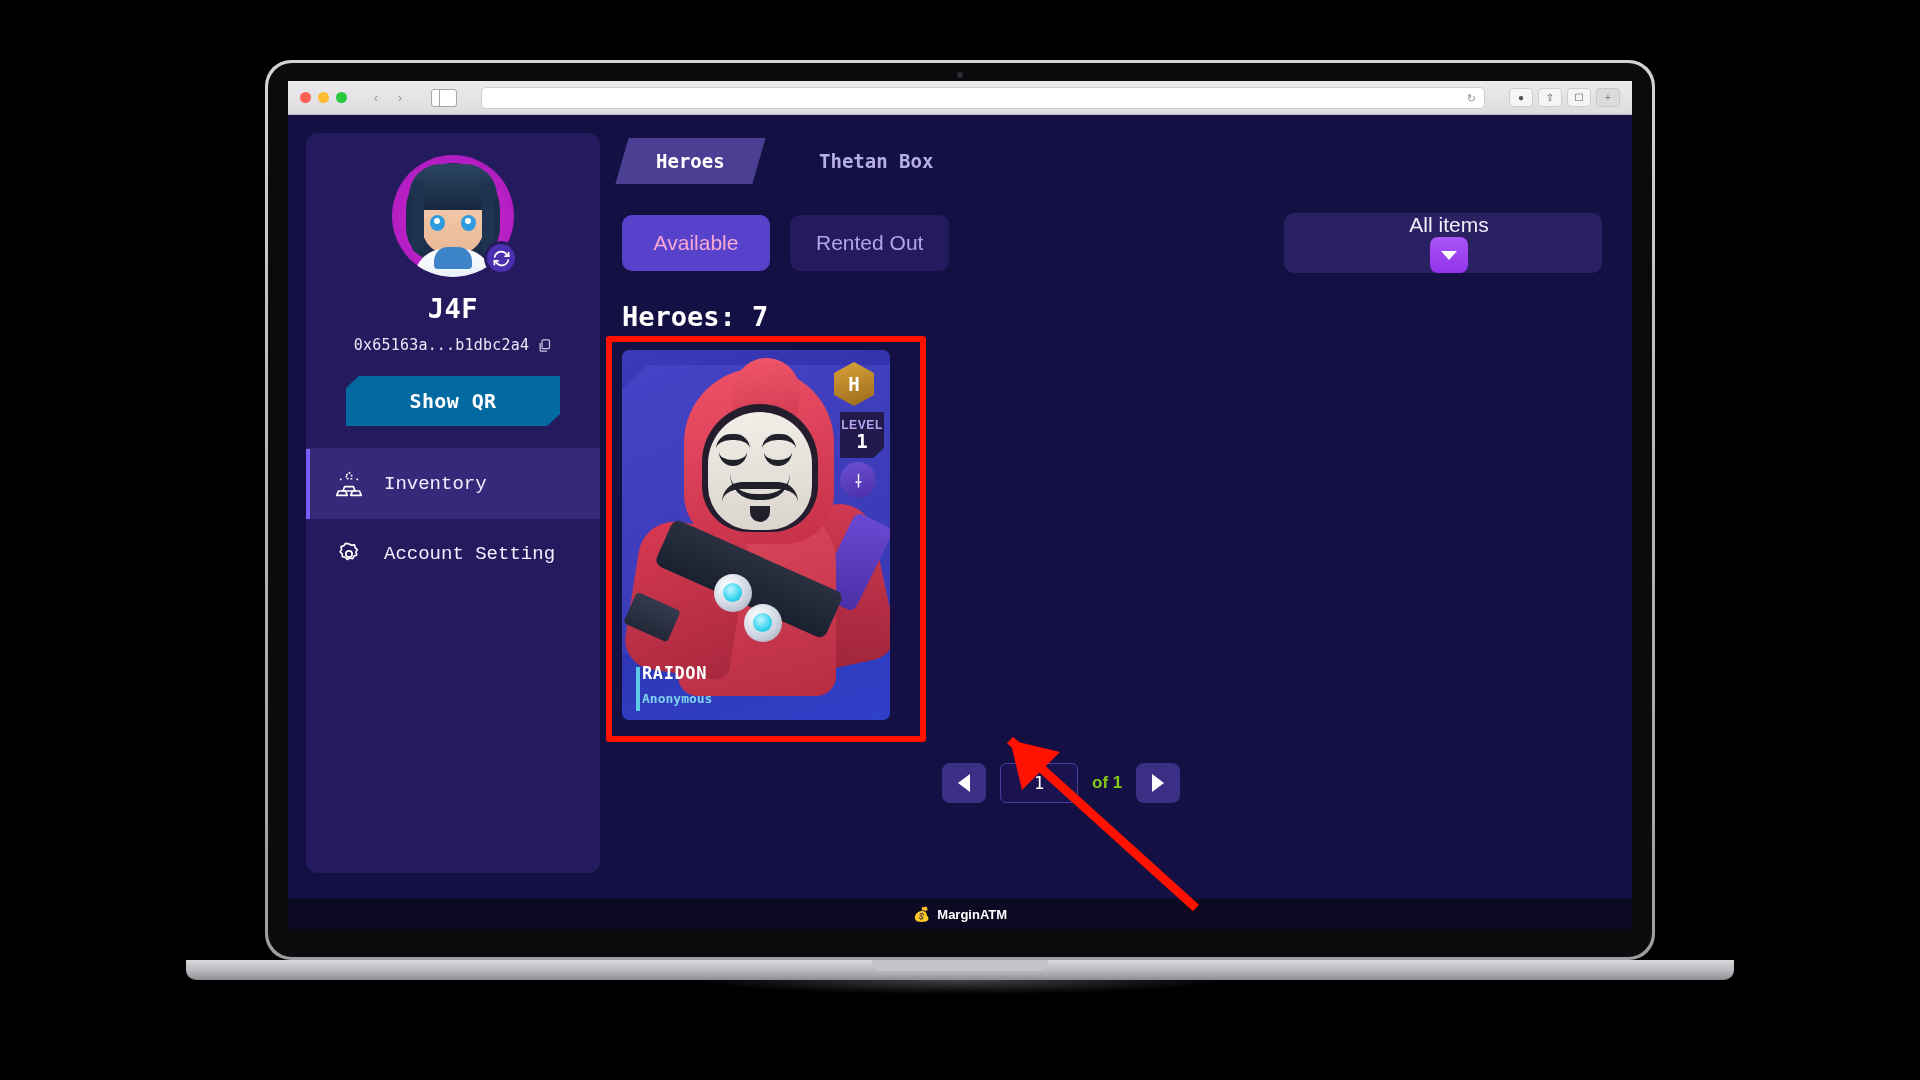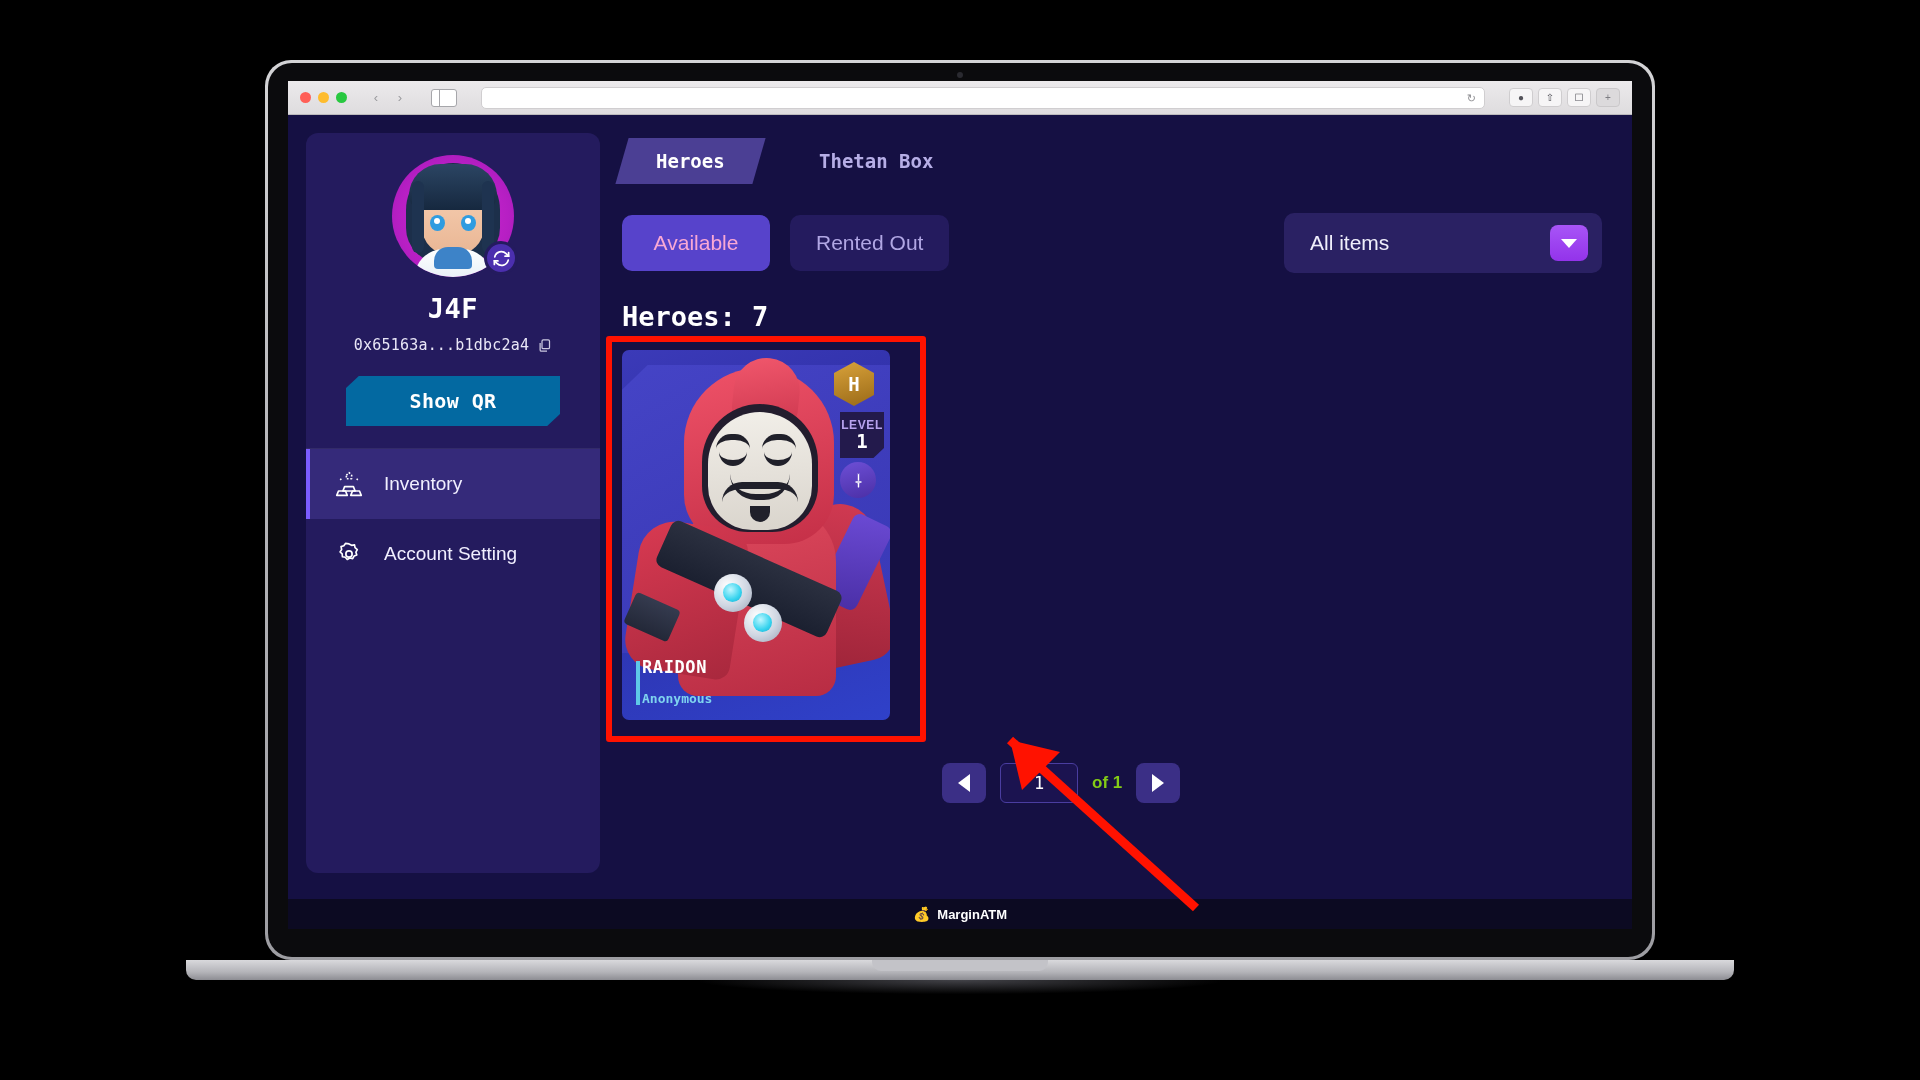--- a/index.html
+++ b/index.html
@@ -160,21 +160,21 @@
     color:#fff; font-size:20px; font-weight:700; letter-spacing:.4px;
     cursor:pointer;
     font-family: "DejaVu Sans Mono", monospace;
   }
   .divider { margin-top: 22px; height: 1px; background: rgba(255,255,255,.07); }
   .menu { margin-top: 0; }
   .menu-item {
     position: relative;
     display:flex; align-items:center; gap:20px;
     height: 70px; padding-left: 28px;
-    color:#f1efff; font-size: 19px; cursor:pointer;
+    color:#f1efff; font-size: 19px; cursor:pointer;font-family:Liberation Mono, monospace;
   }
   .menu-item.active { background:#352a7a; }
   .menu-item.active:before {
     content:''; position:absolute; left:0; top:0; bottom:0; width:4px; background:#7b5cff;
   }
   .menu-icon { width:30px; height:30px; flex:none; display:flex; align-items:center; justify-content:center; }
   .menu-icon svg { width:28px; height:28px; }
 
   
   .main { flex: 1; padding-top: 4px; position: relative; }
@@ -195,21 +195,21 @@
     border-radius: 10px;
     display:flex; align-items:center; justify-content:center;
     font-size: 21px; cursor:pointer;
   }
   .pill.on  { background:#5743cb; color:#f9a8d4; }
   .pill.off { background:#241b5e; color:#b1a7e4; }
   .dropdown {
     margin-left:auto; margin-right: 14px;
     width: 318px; height: 60px;
     background: #2a2163; border-radius: 10px;
-    display:flex; align-items:center; padding: 0 14px 0 26px;
+    display:flex; align-items:center; padding: 0 14px 0 26px; flex-direction: column;
   }
   .dd-label { color:#efeefb; font-size: 21px; flex:1; }
   .dd-btn {
     width: 38px; height: 36px; border-radius: 8px;
     background: linear-gradient(180deg,#a855f7 0%,#9333ea 100%);
     display:flex; align-items:center; justify-content:center; cursor:pointer;
   }
   .caret { width:0;height:0;border-left:8px solid transparent;border-right:8px solid transparent;border-top:9px solid #fff; }
 
   .heroes-count {
@@ -340,21 +340,21 @@
 
   .card-foot {
     position:absolute; left:0; right:0; bottom:14px; padding-left: 20px;
   }
   .foot-bar { position:absolute; left:14px; top:4px; width:4px; height:44px; background:#5ec8e8; }
   .hero-name {
     color:#fff; font-size:17px; font-weight:700; letter-spacing:.6px; line-height:1.2;
     font-family:"DejaVu Sans Mono", monospace;
   }
   .hero-sub {
-    color:#7fd3ef; font-size:13px; font-weight:700; margin-top:14px;
+    color:#7fd3ef; font-size:13px; font-weight:700; margin-top:8px;
     font-family:"DejaVu Sans Mono", monospace;
   }
 
   
   .pager {
     position:absolute; left: 320px; top: 630px;
     display:flex; align-items:center; gap: 14px;
   }
   .pg-btn {
     width:44px; height:40px; border-radius:8px; background:#3b2f86;

